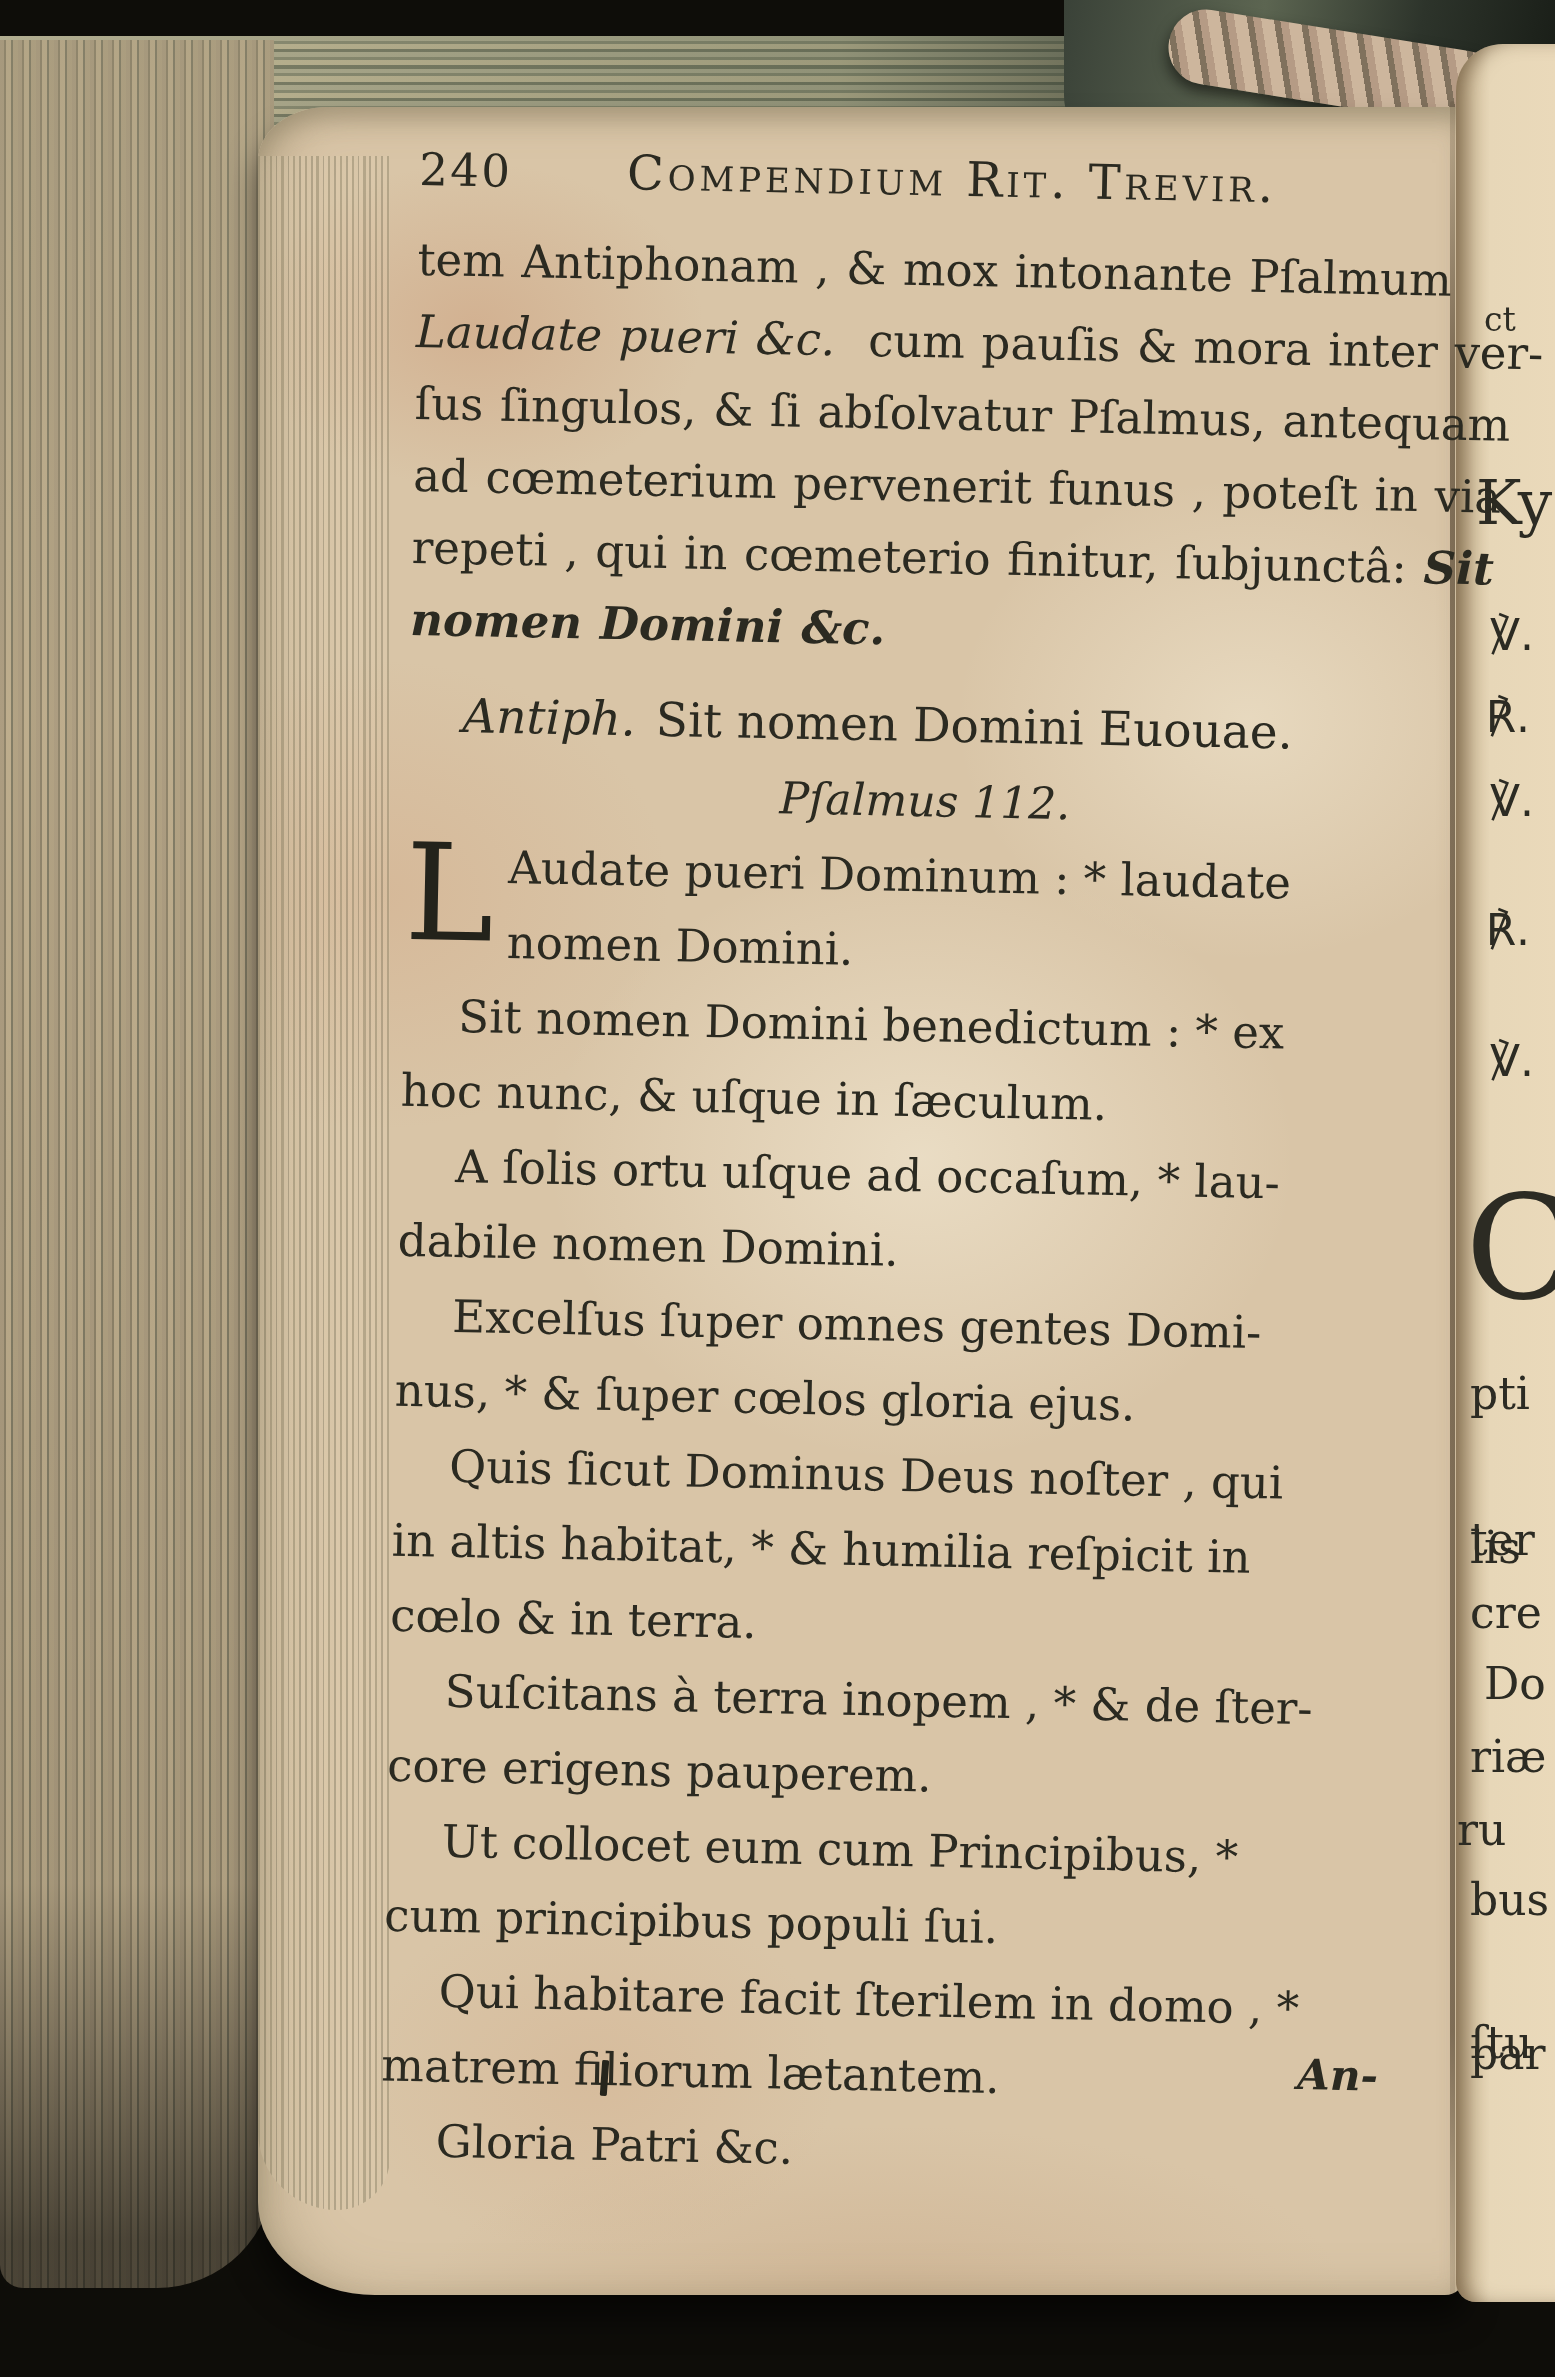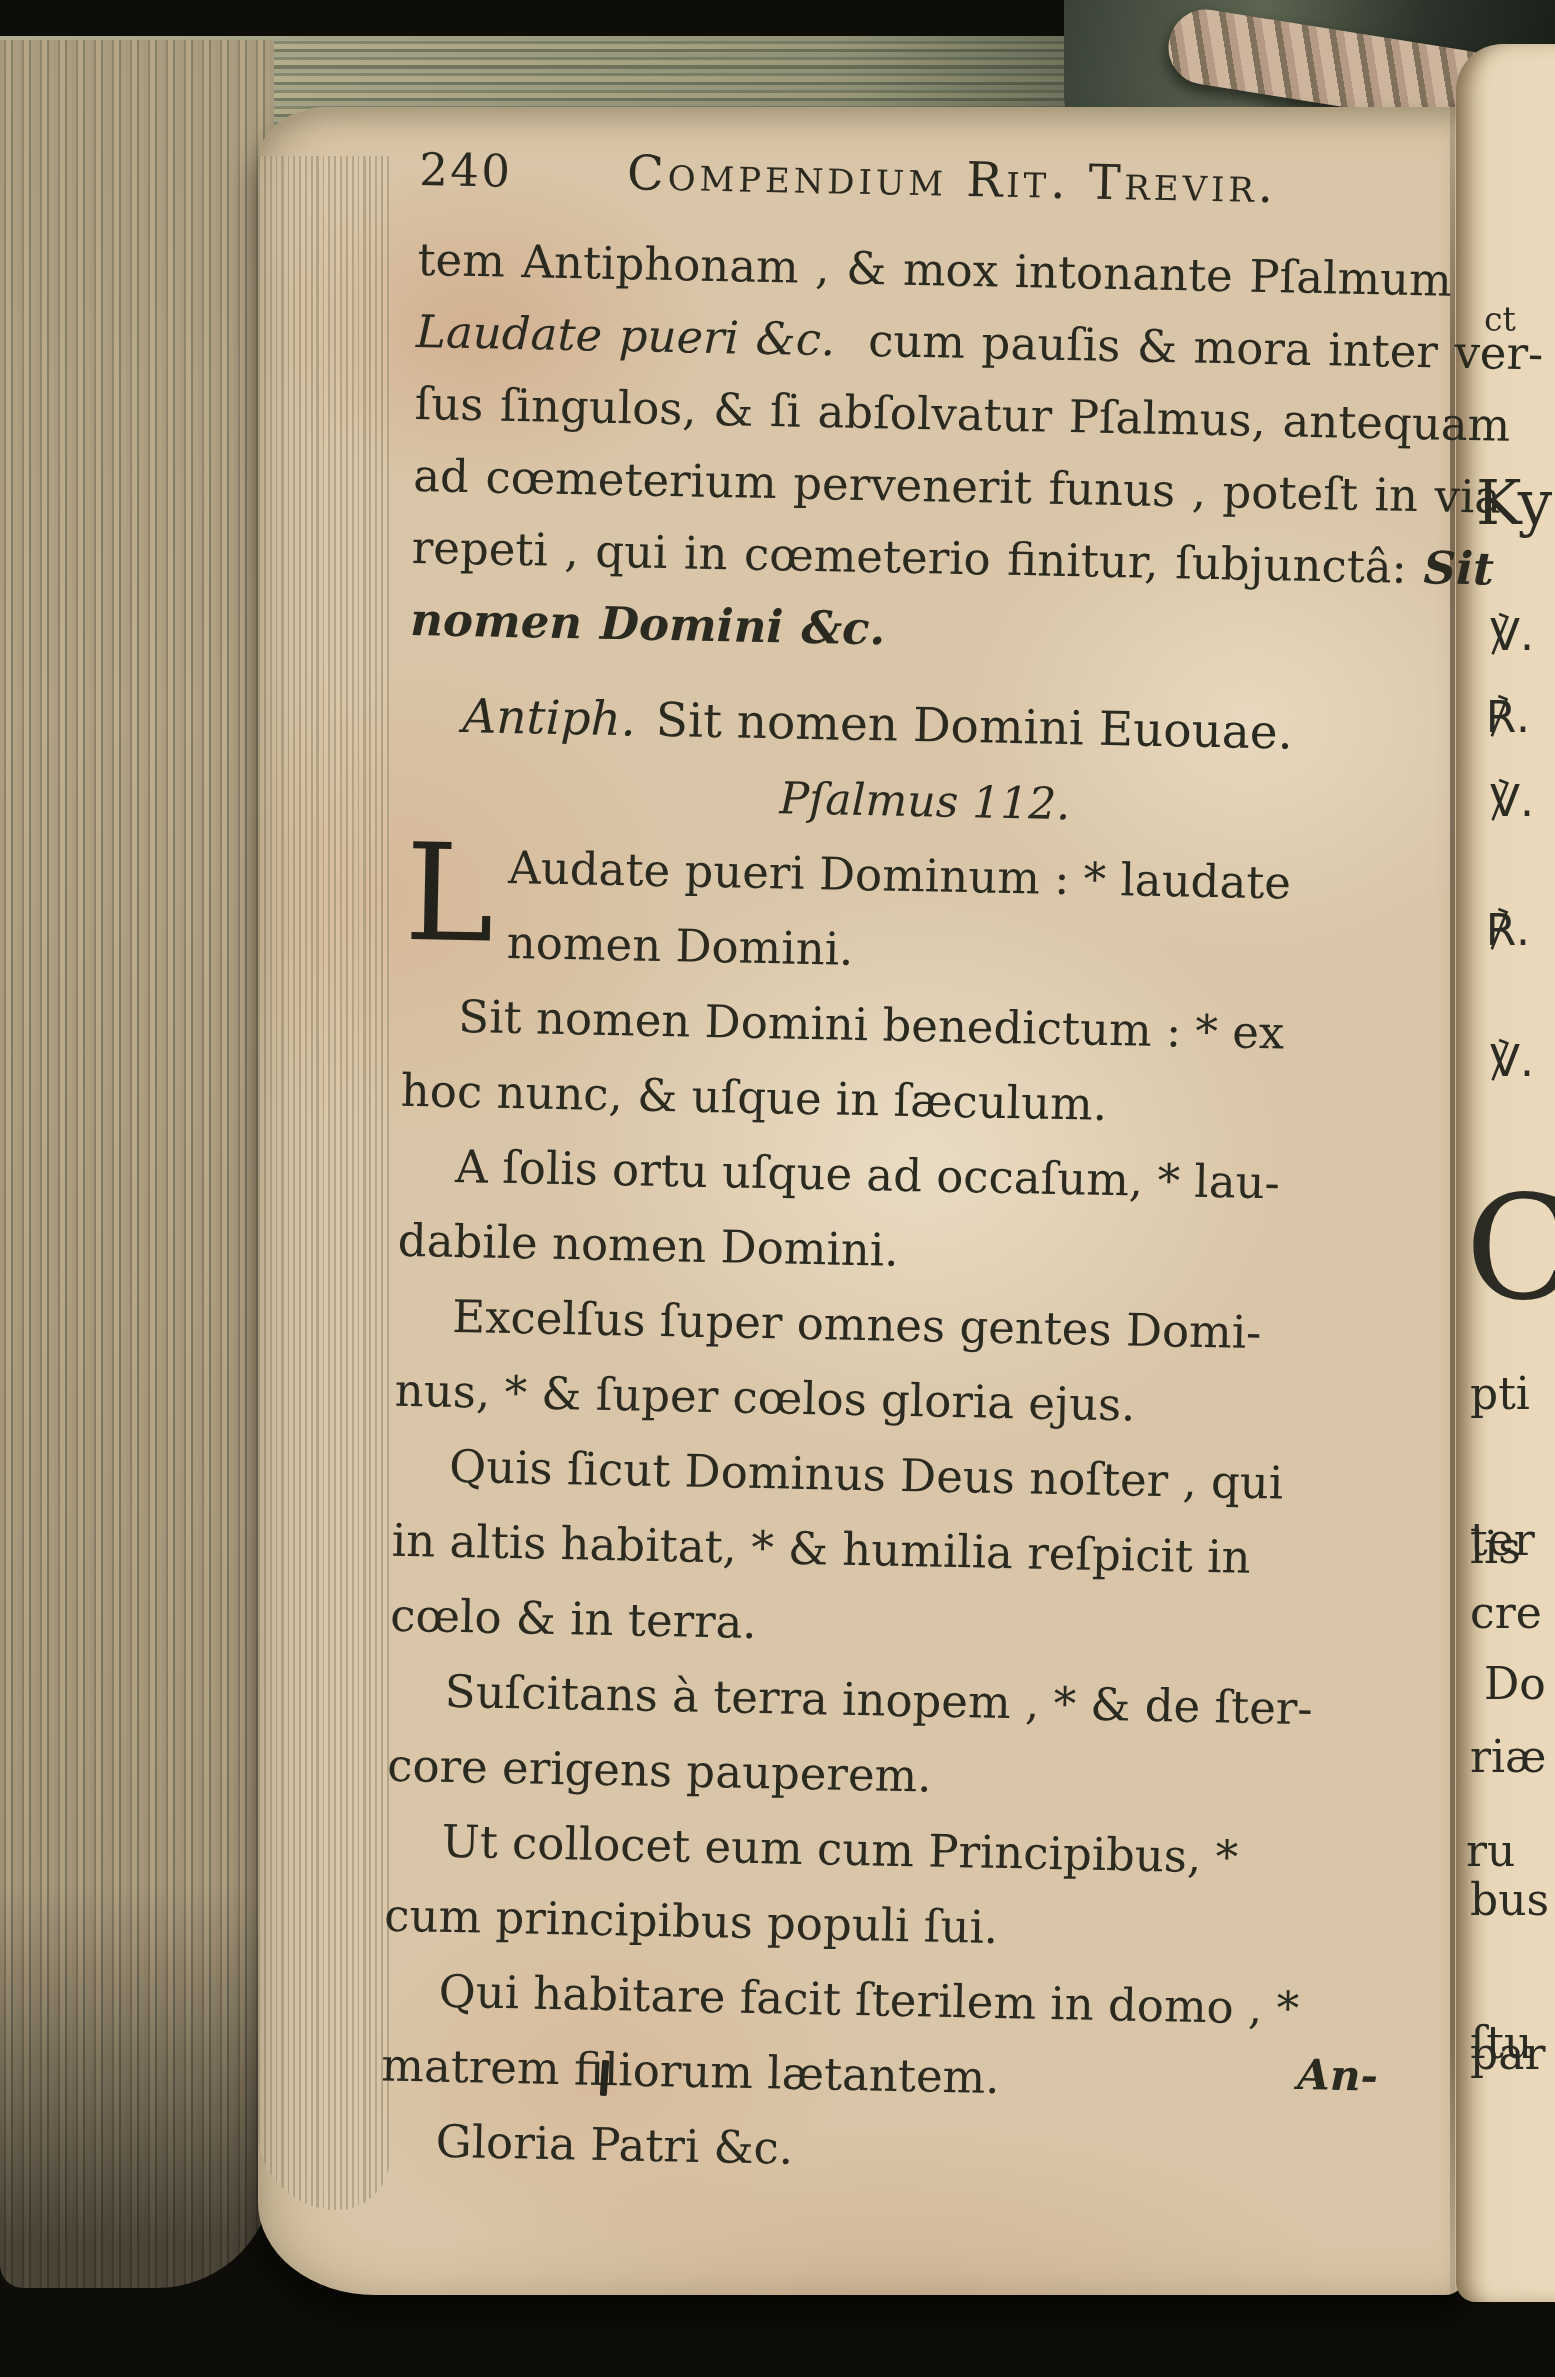--- a/index.html
+++ b/index.html
@@ -131,21 +131,21 @@
     <span class="frag" style="top:731px;left:34px;font-family:'DejaVu Sans',sans-serif;">℣.</span>
     <span class="frag" style="top:860px;left:30px;font-family:'DejaVu Sans',sans-serif;">℟.</span>
     <span class="frag" style="top:991px;left:34px;font-family:'DejaVu Sans',sans-serif;">℣.</span>
     <span class="frag" style="top:1120px;left:9.3px;font-size:144px;">C</span>
     <span class="frag" style="top:1324px;left:14px;">pti</span>
     <span class="frag" style="top:1478px;left:14px;">lis</span>
     <span class="frag" style="top:1470px;left:14px;">ter</span>
     <span class="frag" style="top:1543px;left:14px;">cre</span>
     <span class="frag" style="top:1614px;left:28px;">Do</span>
     <span class="frag" style="top:1687px;left:14px;text-align:center;">riæ</span>
-    <span class="frag" style="top:1760px;left:10px;margin-top:21px;">ru</span>
+    <span class="frag" style="top:1760px;left:1px;">ru</span>
     <span class="frag" style="top:1830px;left:14px;text-align:center;">bus</span>
     <span class="frag" style="top:1984px;left:14px;">par</span>
     <span class="frag" style="top:1973px;left:14px;">ſtu</span>
   </div>
   <div class="crease"></div>
 
   <div class="text-layer">
 
     <div class="header">
       <span class="pagenum">240</span>

